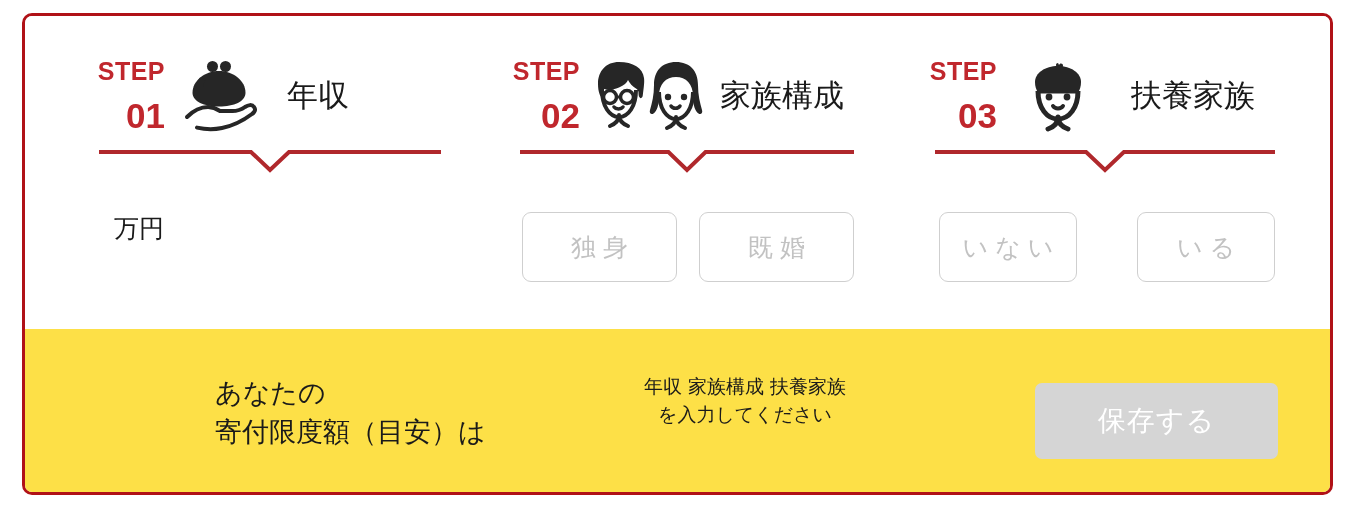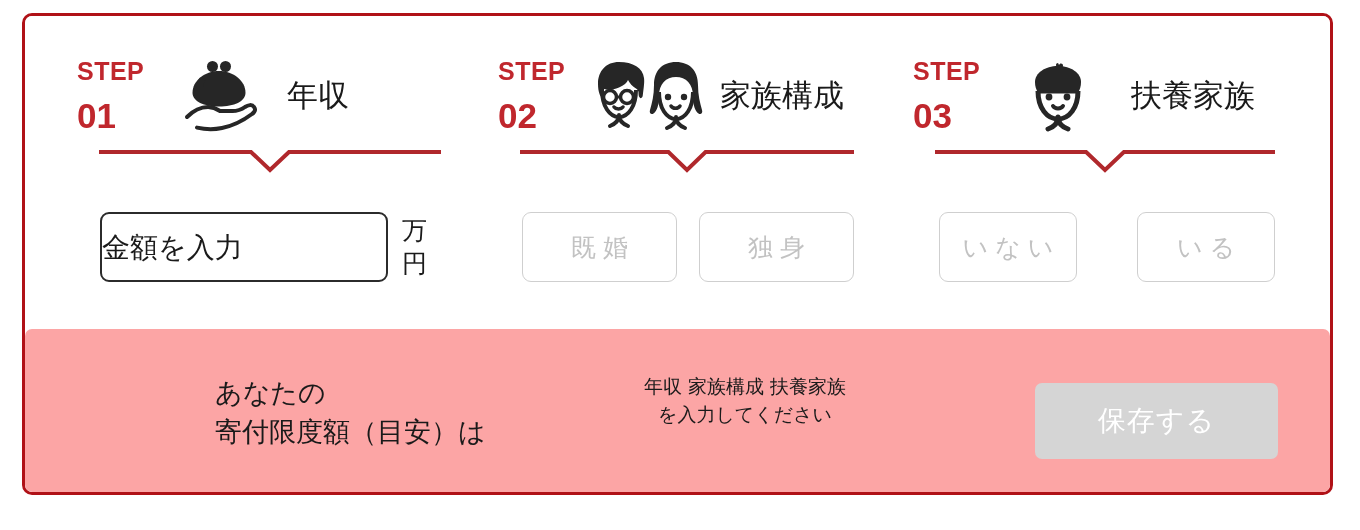--- a/index.html
+++ b/index.html
@@ -53,21 +53,21 @@
     right: 0;
     height: 80px;
     display: flex;
     align-items: center;
   }
 
   .step-num {
     color: #c0272d;
     font-weight: bold;
     line-height: 1;
-    text-align: left;
+    text-align: right;
     flex: none;
   }
   .step-num .lbl {
     display: block;
     font-size: 25px;
     letter-spacing: 0.5px;
   }
   .step-num .num {
     display: block;
     font-size: 35px;
@@ -165,23 +165,22 @@
     text-indent: 7px;
     color: #c2c2c2;
     font-family: "DejaVu Sans", "Liberation Sans", sans-serif;
     cursor: pointer;
   }
   .choice + .choice { margin-left: 22px; }
 
   
   .footer {
     flex: 1;
-    background: #fca5a5;
+    background: #fde047;
     position: relative;
-    border-radius: 7px;
   }
 
   .result-label {
     position: absolute;
     left: 190px;
     top: 44px;
     width: 310px;
     font-size: 27px;
     line-height: 1.45;
     color: #1a1a1a;
@@ -251,21 +250,20 @@
         <div class="step-title">年収</div>
       </div>
 
       <div class="divider">
         <svg viewBox="0 0 360 30" preserveAspectRatio="none">
           <polyline points="0,4 160,4 180,22 200,4 360,4" fill="none" stroke="#b0282c" stroke-width="4" vector-effect="non-scaling-stroke"></polyline>
         </svg>
       </div>
 
       <div class="inputs">
-        <input class="amount-field" type="text" placeholder="金額を入力" style="">
         <span class="unit">万円</span>
       </div>
     </div>
 
     <div class="step step-2">
       <div class="step-head">
         <div class="step-num">
           <span class="lbl">STEP</span>
           <span class="num">02</span>
         </div>
@@ -295,22 +293,22 @@
         <div class="step-title">家族構成</div>
       </div>
 
       <div class="divider">
         <svg viewBox="0 0 360 30" preserveAspectRatio="none">
           <polyline points="0,4 160,4 180,22 200,4 360,4" fill="none" stroke="#b0282c" stroke-width="4" vector-effect="non-scaling-stroke"></polyline>
         </svg>
       </div>
 
       <div class="inputs">
+        <button class="choice">独身</button>
         <button class="choice">既婚</button>
-        <button class="choice">独身</button>
       </div>
     </div>
 
     <div class="step step-3">
       <div class="step-head">
         <div class="step-num">
           <span class="lbl">STEP</span>
           <span class="num">03</span>
         </div>
         <div class="step-icon">

